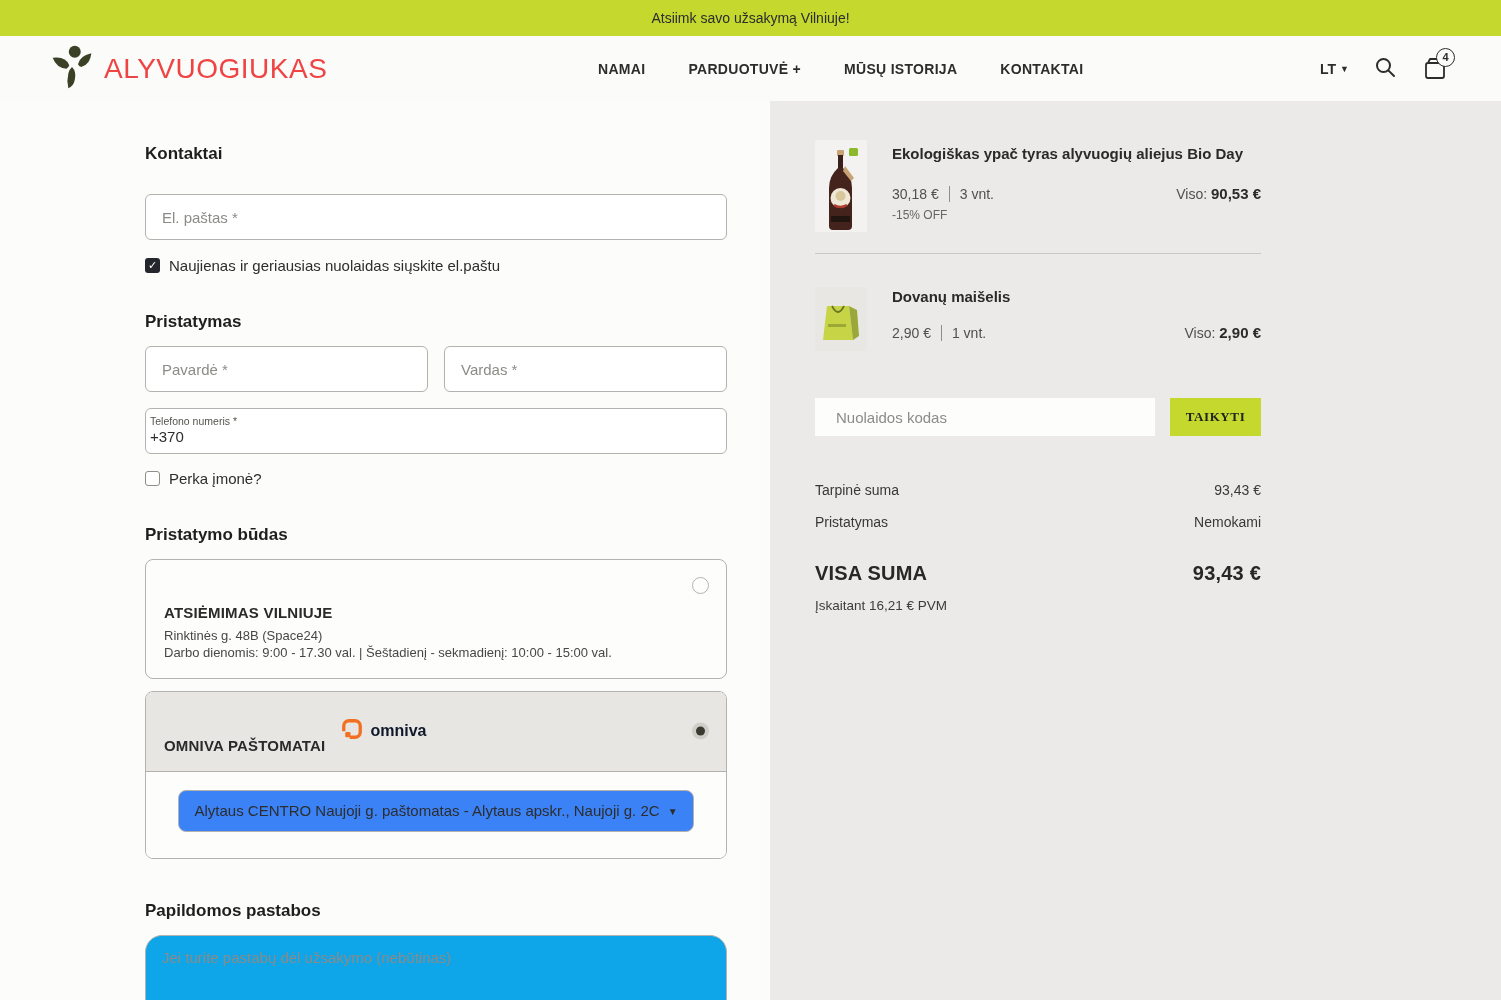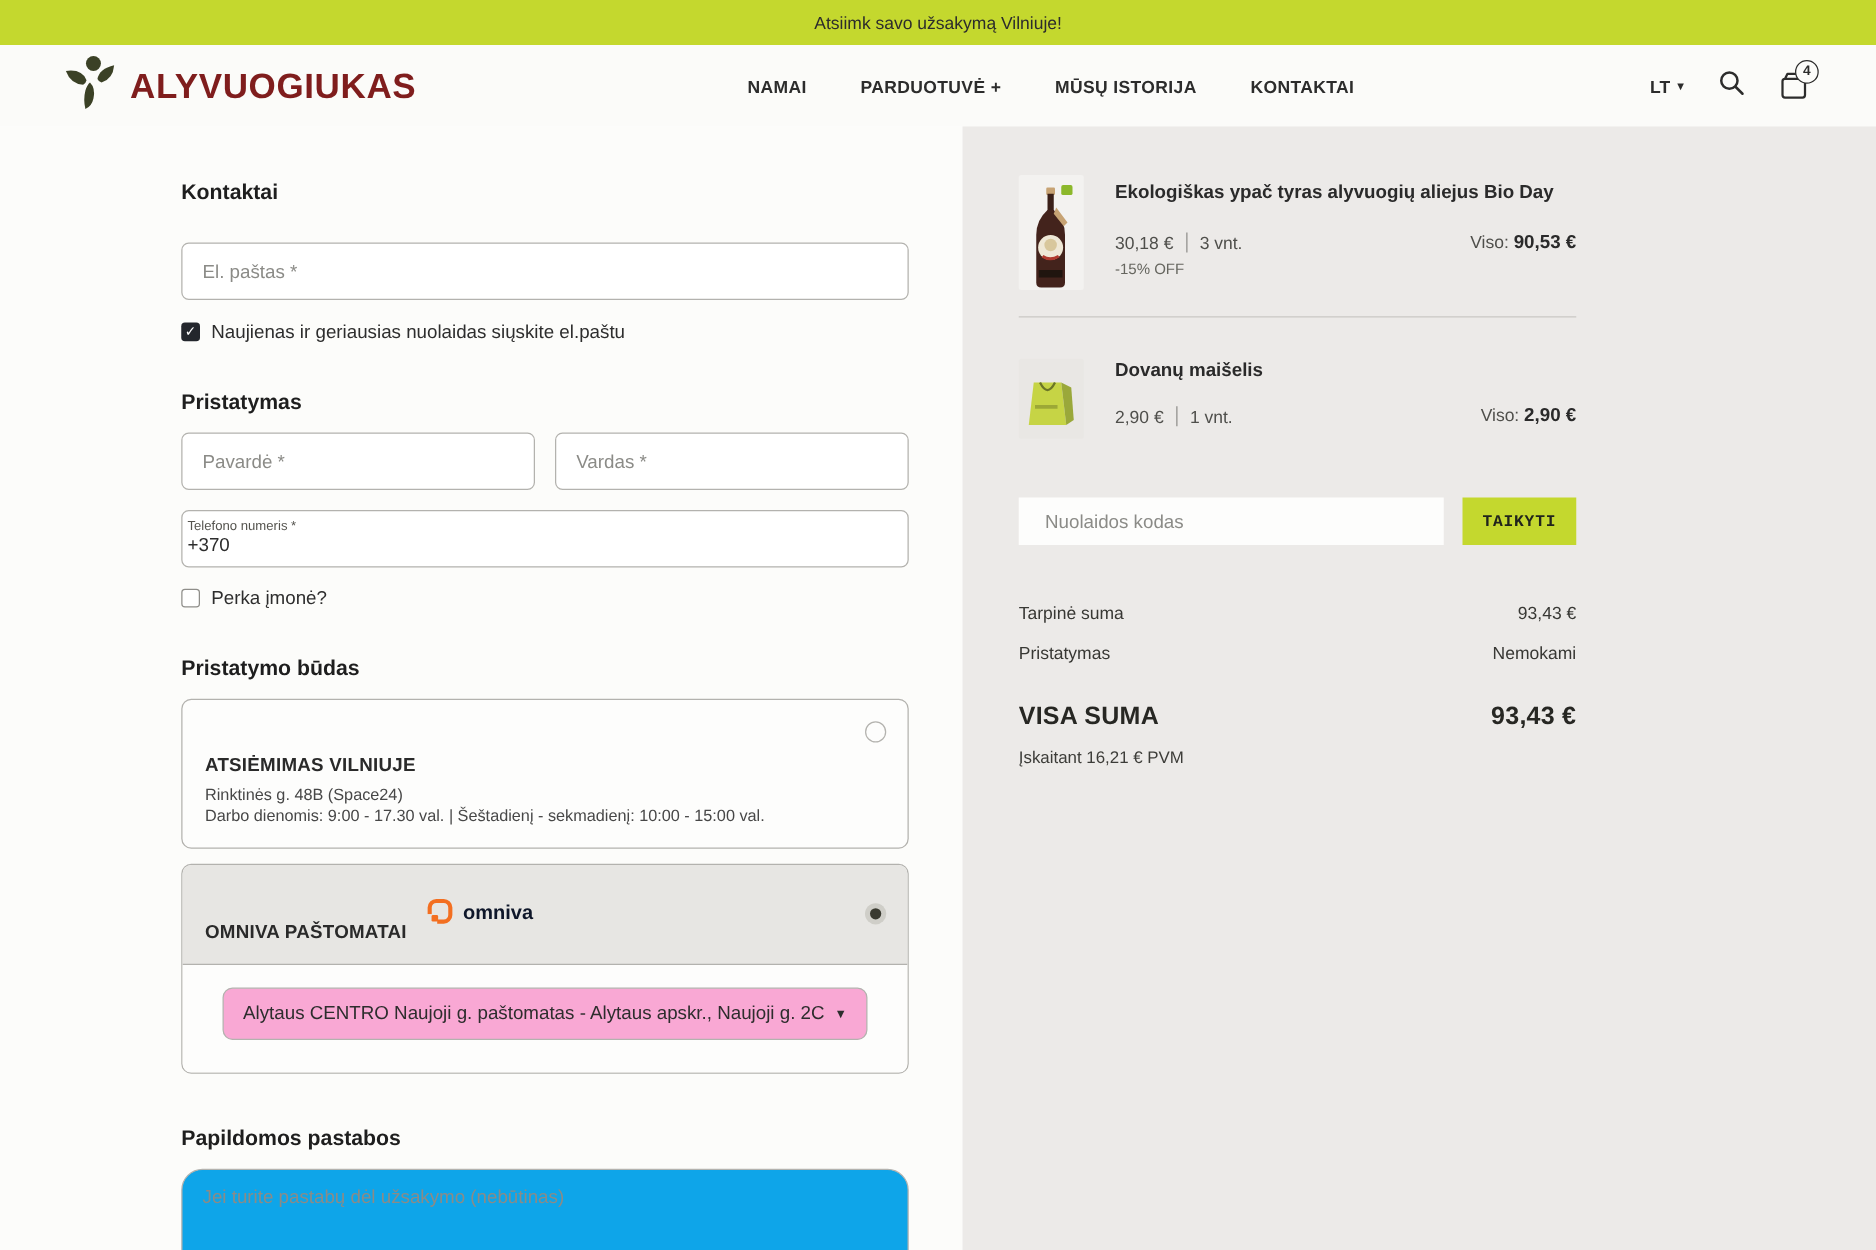--- a/index.html
+++ b/index.html
@@ -6,21 +6,21 @@
   html,body { width:1501px; height:1000px; overflow:hidden; }
   body { font-family:"Liberation Sans","DejaVu Sans",sans-serif; background:#fff; color:#2d2d2d; }
 
   
   .banner { height:36px; background:#c4d82e; display:flex; align-items:center; justify-content:center;
             font-size:14px; color:#2c2c2c; }
 
   
   .header { height:65px; background:#fbfbf9; position:relative; display:flex; align-items:center; }
   .brand { display:flex; align-items:center; gap:9px; margin-left:49px; }
-  .brand-text { font-size:28px; font-weight:700; color:#7f1d1d; letter-spacing:.5px; }
+  .brand-text { font-size:28px; font-weight:400; color:#ef4444; letter-spacing:.5px; }
   .nav { position:absolute; left:598px; top:50%; transform:translateY(-50%);
          display:flex; gap:43px; }
   .nav-item { font-size:14px; font-weight:600; color:#2c2c2c; letter-spacing:.3px; cursor:pointer; white-space:nowrap; }
   .header-right { position:absolute; right:50px; top:50%; transform:translateY(-50%);
                   display:flex; align-items:center; gap:24px; }
   .lang { font-size:14px; font-weight:600; color:#2c2c2c; display:flex; align-items:center; gap:4px; cursor:pointer; }
   .lang .caret { font-size:9px; }
   .icon-btn { cursor:pointer; display:flex; align-items:center; }
   .bag-wrap { position:relative; width:30px; height:30px; }
   .bag-badge { position:absolute; top:-6px; right:-4px; width:19px; height:19px; border-radius:50%;
@@ -69,21 +69,21 @@
   .radio.off { top:17px; border:1.4px solid #b4b3af; background:#fdfdfc; }
   .radio.on { top:50%; transform:translateY(-50%); background:#cfcec8; display:flex; align-items:center; justify-content:center; }
   .radio.on::before { content:""; width:9px; height:9px; border-radius:50%; background:#3a3a30; }
 
   .opt-card.grouped { margin-top:12px; overflow:hidden; padding:0; }
   .opt-head { background:#e7e6e3; border-bottom:1px solid #b3b2ae; padding:17px 18px; position:relative;
               display:flex; align-items:center; gap:15px; }
   .omniva-logo { display:flex; align-items:center; gap:6px; }
   .omniva-word { color:#0f172a; font-size:16px; font-weight:600; }
   .opt-body { padding:18px 32px 26px; background:#fdfdfc; }
-  .dropdown { height:42px; border:1px solid #b3b2ae; border-radius:8px; background:#f9a8d4;
+  .dropdown { height:42px; border:1px solid #b3b2ae; border-radius:8px; background:#3b82f6;
               display:flex; align-items:center; justify-content:center; gap:8px; font-size:15px; color:#2d2d2d;
               padding:0 14px; cursor:pointer; }
   .dropdown .caret { font-size:10px; margin-top:1px; }
 
   .notes-area { margin-top:14px; width:100%; height:92px; border:1px solid #b3b2ae; border-radius:17px;
                 background:#0ea5e9; padding:13px 16px; font-size:15px; color:#333; font-family:inherit; resize:none; }
   .notes-area::placeholder { color:#8b8b87; }
   .resize-grip { position:relative; }
   .resize-grip::after { content:""; position:absolute; right:3px; bottom:3px; width:8px; height:8px;
                         border-right:2px solid #9a9995; border-bottom:2px solid #9a9995; }
@@ -102,21 +102,21 @@
   .discount-note { font-size:12px; color:#66665f; margin-top:6px; }
   .hr { border-top:1px solid #c9c8c4; margin-top:21px; }
   .item2 { margin-top:33px; }
   .item2 .price-row { margin-top:19px; }
 
   .coupon-row { margin-top:47px; display:flex; }
   .coupon-input { flex:1; height:38px; border:none; background:#fdfdfc; padding:0 21px; font-size:15px;
                   color:#333; font-family:inherit; outline:none; }
   .coupon-input::placeholder { color:#8b8b87; }
   .coupon-btn { width:91px; height:38px; margin-left:15px; border:none; background:#c4d82e; color:#20241c;
-                font-size:13px; font-weight:700; letter-spacing:.6px; cursor:pointer; font-family:Liberation Mono, monospace; }
+                font-size:13px; font-weight:700; letter-spacing:.6px; cursor:pointer; font-family:Liberation Serif, serif; }
 
   .tot-row { display:flex; justify-content:space-between; font-size:14px; color:#383834; }
   .tot-row.first { margin-top:46px; }
   .tot-row + .tot-row { margin-top:16px; }
   .grand-row { display:flex; justify-content:space-between; margin-top:32px; align-items:baseline; }
   .grand-label, .grand-value { font-size:20px; font-weight:700; color:#272723; letter-spacing:.2px; }
   .vat-note { margin-top:13px; font-size:13.5px; color:#3c3c38; }
 </style>
 </head>
 <body>

